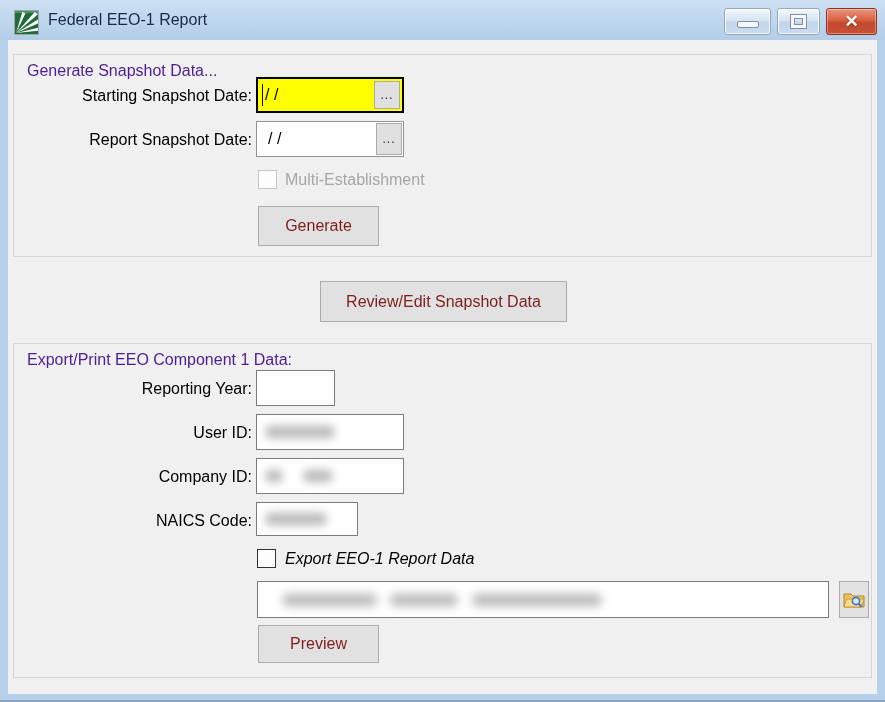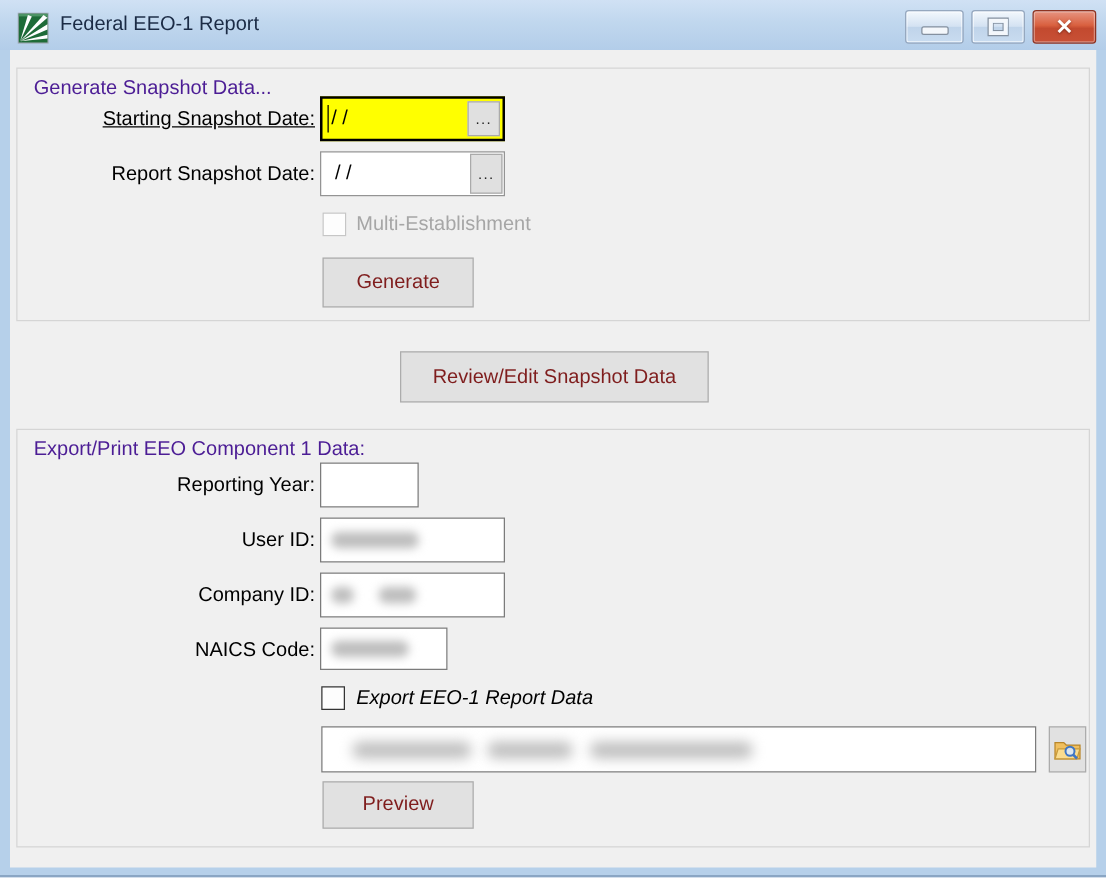--- a/index.html
+++ b/index.html
@@ -114,21 +114,21 @@
       <span class="glyph-close">✕</span>
     </div>
   </div>
 
   <div class="client">
 
     <div class="groupbox" style="left:5px;top:14px;width:859px;height:203px;">
       <div class="groupbox-title">Generate Snapshot Data...</div>
     </div>
 
-    <div class="flabel" style="top:46px;text-decoration:underline;">Starting Snapshot Date:</div>
+    <div class="flabel" style="top:46px;">Starting Snapshot Date:</div>
     <div class="datefield focused" style="left:248px;top:37px;">
       <div class="date-value">
           <span class="caret"></span>
           <span>/ /</span>
         </div>
       <div class="ellipsis-btn">...</div>
     </div>
 
     <div class="flabel" style="top:90px;">Report Snapshot Date:</div>
     <div class="datefield normal" style="left:248px;top:81px;">

